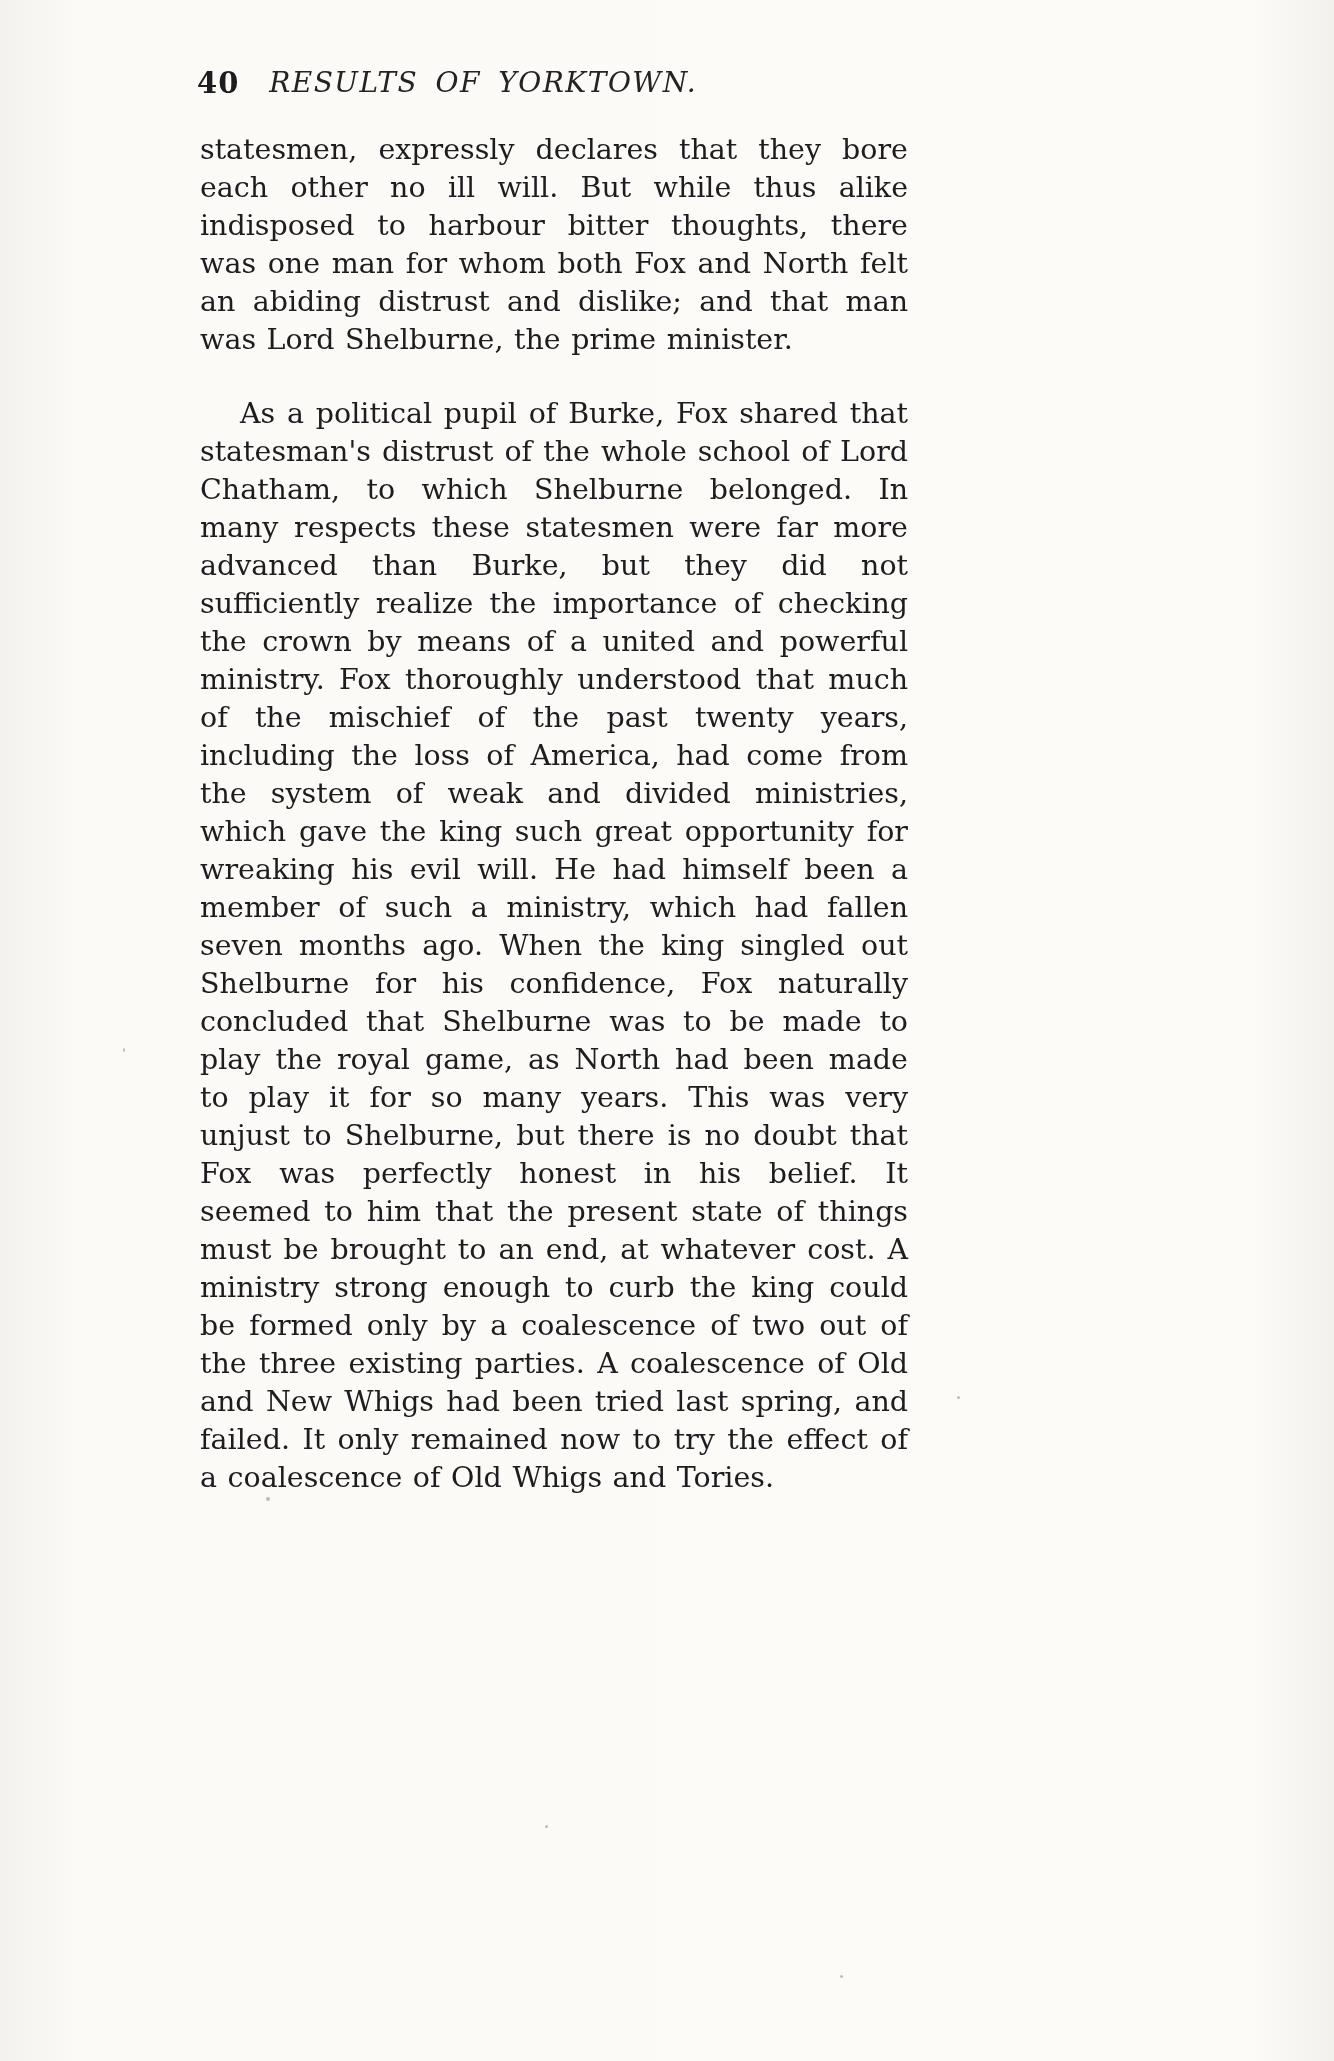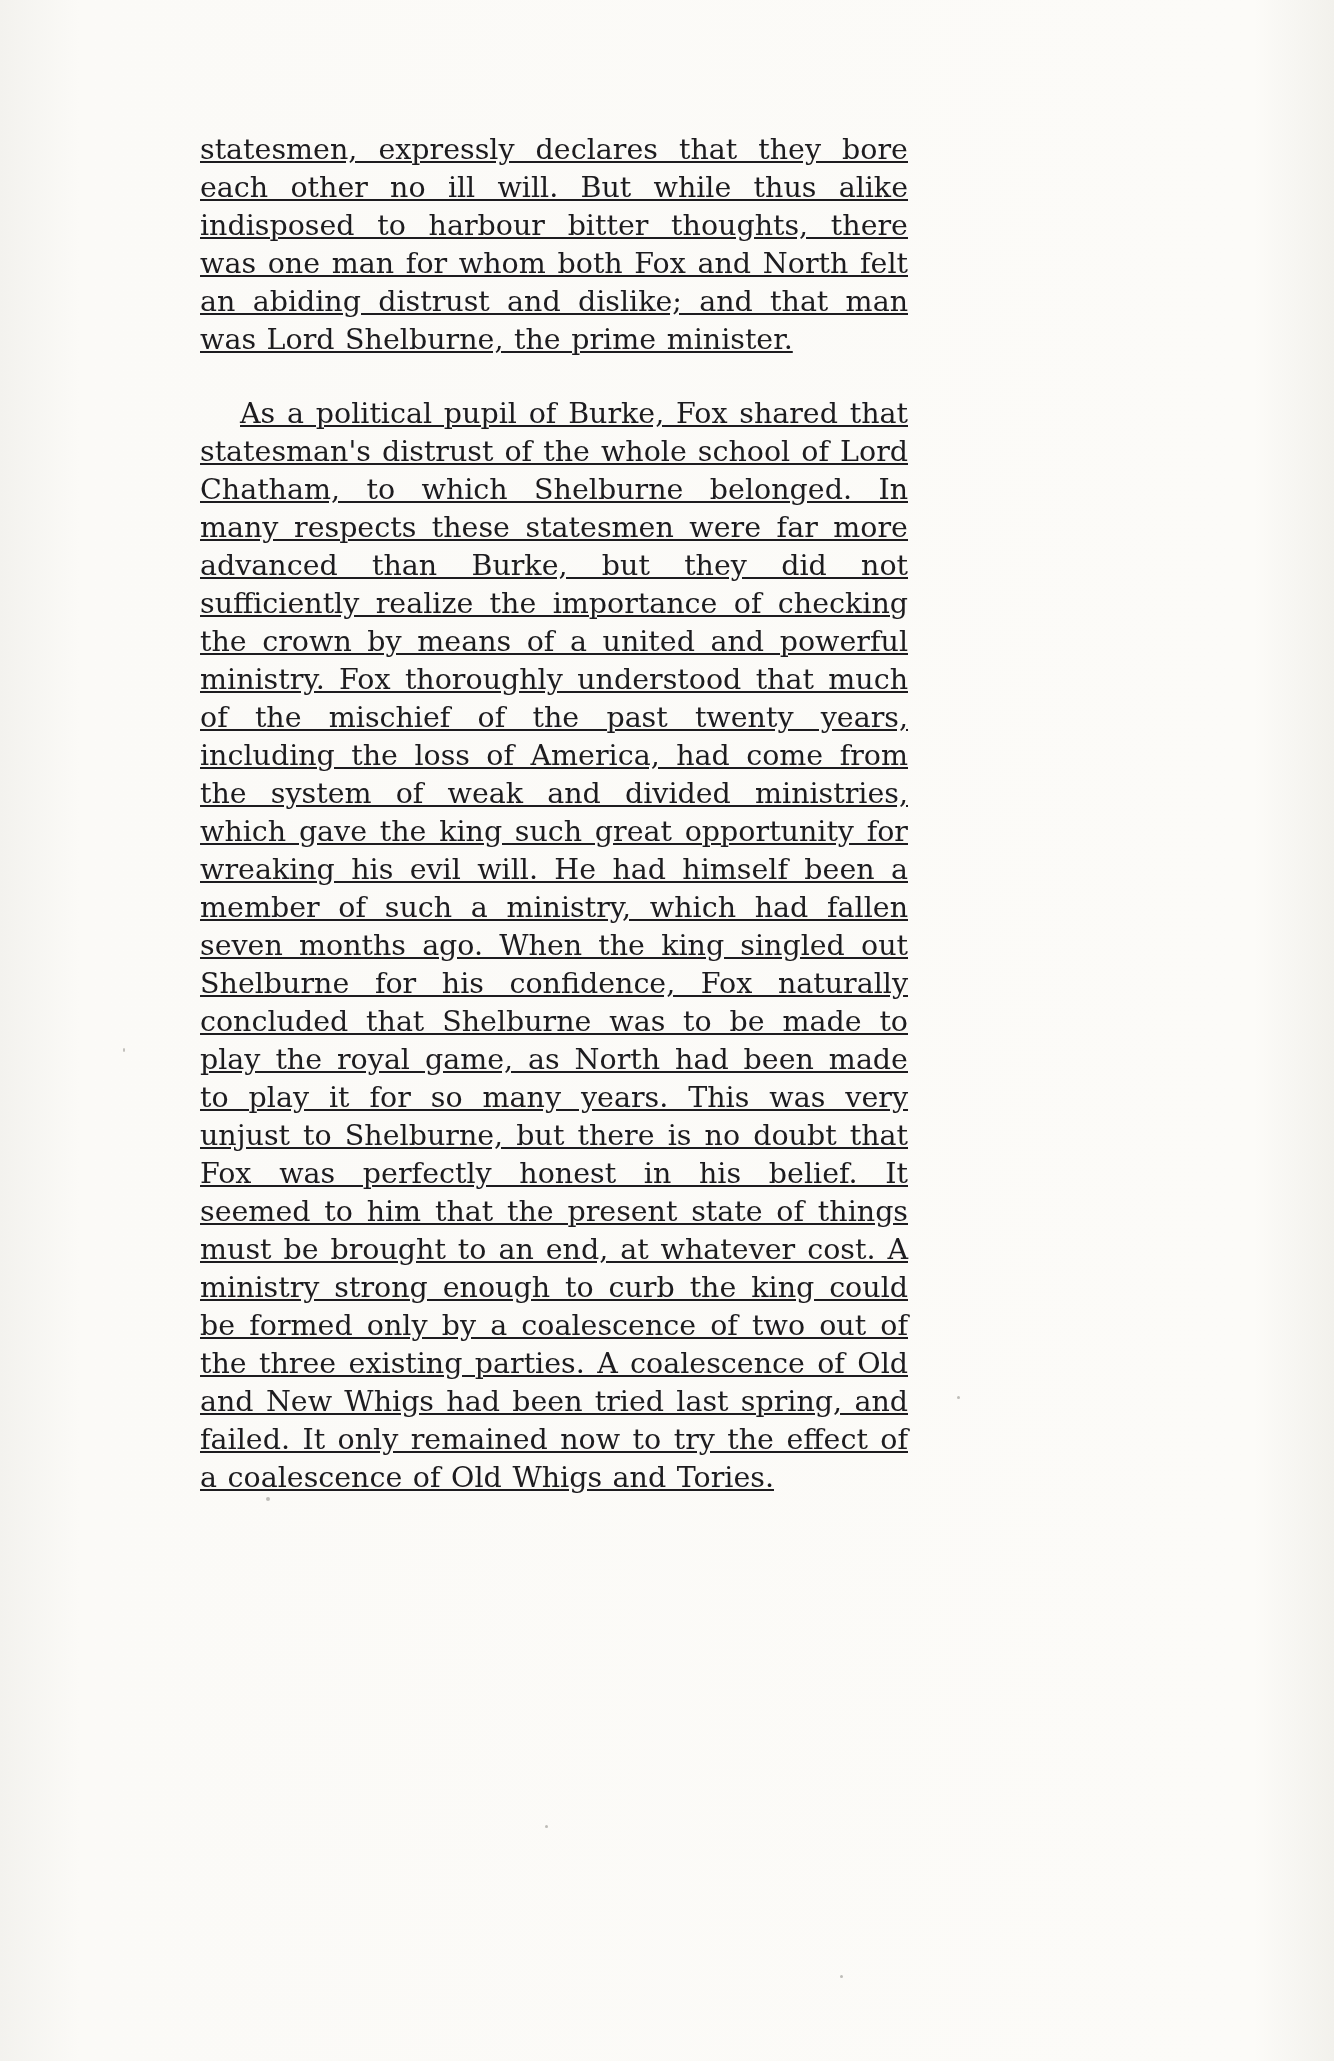--- a/index.html
+++ b/index.html
@@ -48,21 +48,20 @@
   .text-block {
     position: absolute;
     top: 131px;
     left: 200px;
     width: 708px;
     font-size: 28.5px;
     line-height: 38px;
     text-align: justify;
     text-justify: inter-word;
     word-spacing: 1.5px;
-    text-decoration: underline;
   }
   .para {
     margin: 0;
   }
   .para.indented {
     text-indent: 40px;
     margin-top: 36px;
   }
   
   .speck {
@@ -75,20 +74,24 @@
   .speck.s2 { width: 3px; height: 3px; left: 957px; top: 1396px; }
   .speck.s3 { width: 3px; height: 3px; left: 545px; top: 1825px; }
   .speck.s4 { width: 3px; height: 3px; left: 840px; top: 1975px; }
   .speck.s5 { width: 2px; height: 4px; left: 123px; top: 1048px; }
 </style>
 </head>
 <body>
 
 <div class="scan-page">
 
+  <header class="page-header">
+    <span class="page-number">40</span>
+    <span class="running-head">RESULTS OF YORKTOWN.</span>
+  </header>
 
   <main class="text-block">
     <p class="para continuation">statesmen, expressly declares that they bore each other no ill will. But while thus alike indisposed to harbour bitter thoughts, there was one man for whom both Fox and North felt an abiding distrust and dislike; and that man was Lord Shelburne, the prime minister.</p>
     <p class="para indented">As a political pupil of Burke, Fox shared that statesman's distrust of the whole school of Lord Chatham, to which Shelburne belonged. In many respects these statesmen were far more advanced than Burke, but they did not sufficiently realize the importance of checking the crown by means of a united and powerful ministry. Fox thoroughly understood that much of the mischief of the past twenty years, including the loss of America, had come from the system of weak and divided ministries, which gave the king such great opportunity for wreaking his evil will. He had himself been a member of such a ministry, which had fallen seven months ago. When the king singled out Shelburne for his confidence, Fox naturally concluded that Shelburne was to be made to play the royal game, as North had been made to play it for so many years. This was very unjust to Shelburne, but there is no doubt that Fox was perfectly honest in his belief. It seemed to him that the present state of things must be brought to an end, at whatever cost. A ministry strong enough to curb the king could be formed only by a coalescence of two out of the three existing parties. A coalescence of Old and New Whigs had been tried last spring, and failed. It only remained now to try the effect of a coalescence of Old Whigs and Tories.</p>
   </main>
 
   <span class="speck s1"></span>
   <span class="speck s2"></span>
   <span class="speck s3"></span>
   <span class="speck s4"></span>

